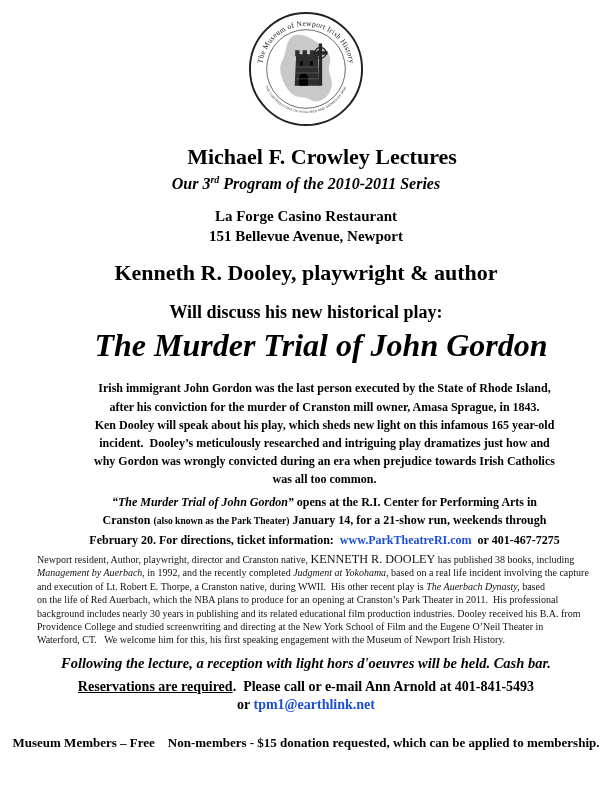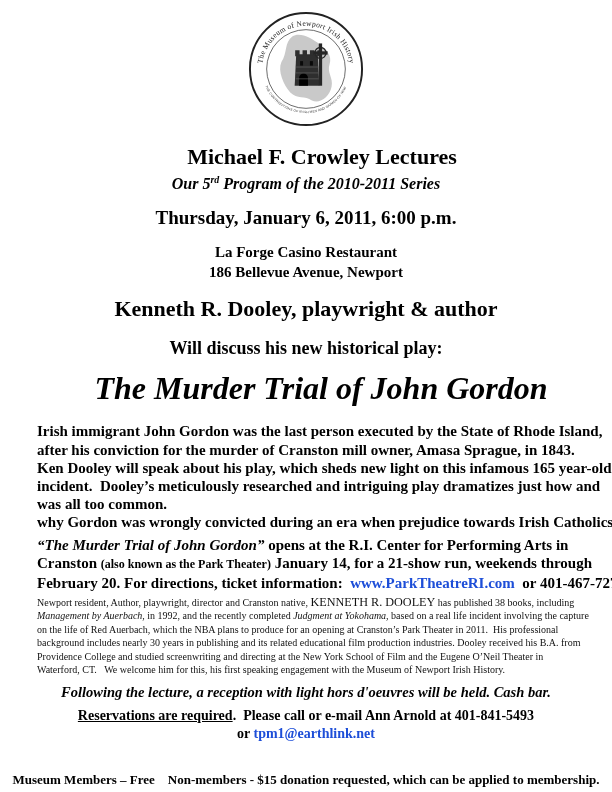--- a/index.html
+++ b/index.html
@@ -10,35 +10,35 @@
     padding-top: 10px; box-sizing: border-box; margin: 0 auto;
   }
   .seal { display: block; margin: 0 auto; width: 118px; height: 118px; }
   .series-title { margin: 16px 0 0; font-size: 22px; line-height: 26px; font-weight: bold; padding-left: 32px; }
   .series-subtitle { font-size: 16px; line-height: 19px; font-weight: bold; font-style: italic; }
   .sup { vertical-align: super; font-size: 0.62em; }
   .datetime { margin-top: 14px; font-size: 19px; line-height: 22px; font-weight: bold; }
   .venue { margin-top: 14px; font-size: 15px; line-height: 19.5px; font-weight: bold; }
   .speaker-line { margin-top: 13px; font-size: 22px; line-height: 27px; font-weight: bold; }
   .intro { margin-top: 15px; font-size: 18px; line-height: 23px; font-weight: bold; }
-  .play-title { margin-top: 7px; font-size: 32px; line-height: 42px; font-weight: bold; font-style: italic; padding-left: 30px; }
-  .body-par { margin-top: 13px; text-align: left; margin-left: 37px; font-size: 15px; font-weight: bold; }
+  .play-title { margin-top: 0; font-size: 32px; line-height: 42px; font-weight: bold; font-style: italic; padding-left: 30px; }
+  .body-par { margin-top: 13px; text-align: center; margin-left: 37px; font-size: 12px; font-weight: bold; }
   .body-par .line { white-space: pre; line-height: 18.2px; }
   .show-par { margin-top: 4px; }
   .show-par .line { line-height: 18.5px; }
   .it { font-style: italic; }
   .small-paren { font-size: 0.8em; }
   .bio { margin-top: 4px; text-align: left; margin-left: 37px; font-size: 10px; font-weight: normal; color: #111; }
   .bio .line { white-space: pre; line-height: 13.4px; }
   .bio-name { font-size: 1.22em; }
   .reception { margin-top: 7px; font-size: 14.5px; line-height: 19px; font-weight: bold; font-style: italic; }
   .reservations { margin-top: 5px; font-size: 14px; font-weight: bold; }
   .reservations .res-line { white-space: pre; line-height: 18px; }
   .u { text-decoration: underline; }
-  .members { margin-top: 28px; font-size: 13px; line-height: 17px; font-weight: bold; white-space: pre; }
+  .members { margin-top: 20px; font-size: 13px; line-height: 17px; font-weight: bold; white-space: pre; }
   .link-text { color: #1d4ed8; }
 </style>
 </head>
 <body>
 
 <div class="page">
 
   <svg class="seal" viewBox="0 0 120 120" aria-hidden="true">
     <circle cx="60" cy="60" r="57" fill="#ffffff" stroke="#222" stroke-width="2"></circle>
     <circle cx="60" cy="60" r="40" fill="none" stroke="#444" stroke-width="0.8"></circle>
@@ -64,51 +64,51 @@
     </defs>
     <text font-size="7.6" letter-spacing="0.3" fill="#1a1a1a" font-family="'Liberation Serif', serif">
       <textPath href="#arcTop" startOffset="50%" text-anchor="middle">The Museum of Newport Irish History</textPath>
     </text>
     <text font-size="3.3" letter-spacing="0.2" fill="#333" font-family="'Liberation Sans', sans-serif">
       <textPath href="#arcBottom" startOffset="50%" text-anchor="middle">PRESERVING THE CONTRIBUTIONS OF IRISH MEN AND WOMEN OF NEWPORT COUNTY</textPath>
     </text>
   </svg>
 
   <h1 class="series-title">Michael F. Crowley Lectures</h1>
-  <div class="series-subtitle"><span>Our 5</span><span class="sup">rd</span><span> Program of the 2010-2011 Series</span></div>
+  <div class="series-subtitle"><span>Our 3</span><span class="sup">rd</span><span> Program of the 2010-2011 Series</span></div>
 
-  <div class="datetime">Thursday, January 6, 2011, 6:00 p.m.</div>
 
   <div class="venue">
     <div>La Forge Casino Restaurant</div>
-    <div>186 Bellevue Avenue, Newport</div>
+    <div>151 Bellevue Avenue, Newport</div>
   </div>
 
   <div class="speaker-line">Kenneth R. Dooley, playwright &amp; author</div>
   <div class="intro">Will discuss his new historical play:</div>
   <div class="play-title">The Murder Trial of John Gordon</div>
 
   <div class="body-par">
     <div class="line">Irish immigrant John Gordon was the last person executed by the State of Rhode Island,</div>
     <div class="line">after his conviction for the murder of Cranston mill owner, Amasa Sprague, in 1843.</div>
     <div class="line">Ken Dooley will speak about his play, which sheds new light on this infamous 165 year-old</div>
     <div class="line">incident.  Dooley’s meticulously researched and intriguing play dramatizes just how and</div>
+    <div class="line">why Gordon was wrongly convicted during an era when prejudice towards Irish Catholics</div>
     <div class="line">was all too common.</div>
-    <div class="line">why Gordon was wrongly convicted during an era when prejudice towards Irish Catholics</div>
   </div>
 
   <div class="body-par show-par">
     <div class="line"><span class="it">“The Murder Trial of John Gordon”</span><span> opens at the R.I. Center for Performing Arts in</span></div>
     <div class="line"><span>Cranston </span><span class="small-paren">(also known as the Park Theater)</span><span> January 14, for a 21-show run, weekends through</span></div>
     <div class="line"><span>February 20. For directions, ticket information:  </span><span class="link-text">www.ParkTheatreRI.com</span><span>  or 401-467-7275</span></div>
   </div>
 
   <div class="bio">
     <div class="line"><span>Newport resident, Author, playwright, director and Cranston native, </span><span class="bio-name">KENNETH R. DOOLEY</span><span> has published 38 books, including</span></div>
     <div class="line"><span class="it">Management by Auerbach,</span><span> in 1992, and the recently completed </span><span class="it">Judgment at Yokohama,</span><span> based on a real life incident involving the capture</span></div>
+    <div class="line"><span>and execution of Lt. Robert E. Thorpe, a Cranston native, during WWII.  His other recent play is </span><span class="it">The Auerbach Dynasty,</span><span> based</span></div>
     <div class="line">on the life of Red Auerbach, which the NBA plans to produce for an opening at Cranston’s Park Theater in 2011.  His professional</div>
     <div class="line">background includes nearly 30 years in publishing and its related educational film production industries. Dooley received his B.A. from</div>
     <div class="line">Providence College and studied screenwriting and directing at the New York School of Film and the Eugene O’Neil Theater in</div>
     <div class="line">Waterford, CT.   We welcome him for this, his first speaking engagement with the Museum of Newport Irish History.</div>
   </div>
 
   <div class="reception">Following the lecture, a reception with light hors d'oeuvres will be held. Cash bar.</div>
 
   <div class="reservations">
     <div class="res-line"><span class="u">Reservations are required</span><span>.  Please call or e-mail Ann Arnold at 401-841-5493</span></div>

